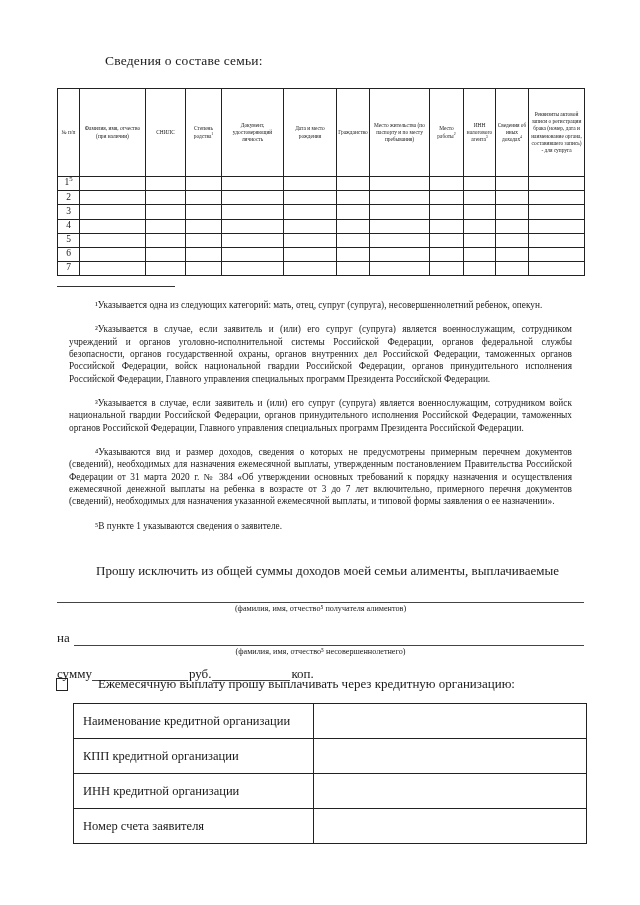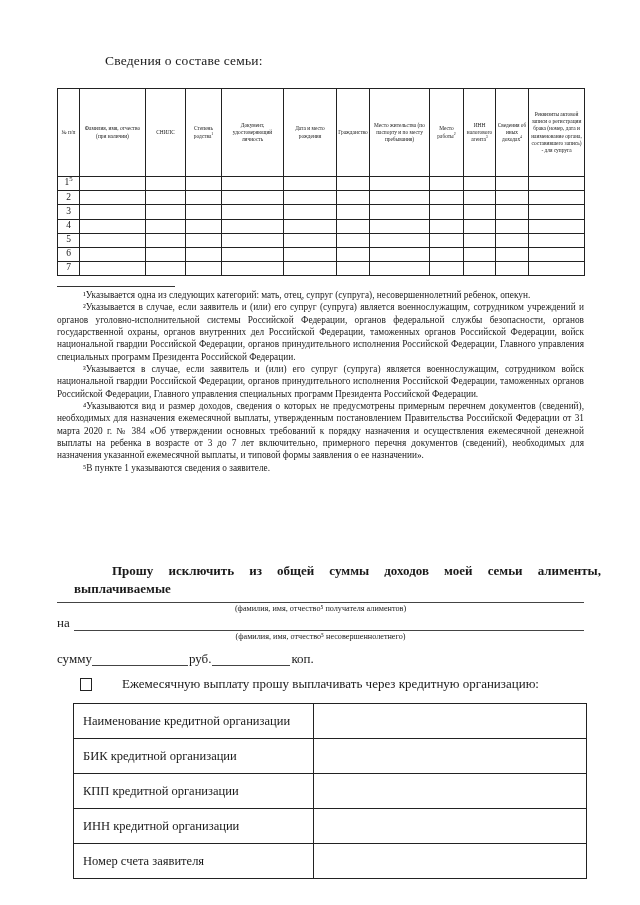--- a/index.html
+++ b/index.html
@@ -70,51 +70,50 @@
     width: 118px;
     height: 0;
     border-top: 1px solid #333;
     margin: 0 0 2px 0;
   }
   .fn {
     font-size: 9.3px;
     line-height: 12.35px;
     text-align: justify;
     text-indent: 26px;
-    margin: 0;
+    margin: 12px;
     hyphens: auto;
   }
 
   
   .alimony-para {
     position: absolute;
-    left: 74px;
+    left: 58px;
     top: 562px;
     width: 527px;
     font-size: 13px;
     line-height: 18px;
     text-align: justify;
     text-indent: 38px;
-    font-weight: bold;
   }
   .alimony-block { position: absolute; left: 57px; top: 588px; width: 527px; }
   .fill-line {
     border-bottom: 1px solid #444;
     height: 15px;
   }
   .caption {
     text-align: center;
     font-size: 8.2px;
     line-height: 11px;
     padding-top: 0px;
   }
   .row-na {
     display: flex;
     align-items: flex-start;
-    margin-top: 2px;
+    margin-top: 17px;
   }
   .row-na .lbl { font-size: 13px; line-height: 14px; padding-right: 4px; }
   .row-na .fill-line { flex: 1; }
   .row-summa {
     display: flex;
     align-items: flex-end;
     margin-top: 9px;
     font-size: 13px;
     line-height: 15px;
   }
@@ -122,21 +121,21 @@
     border-bottom: 1px solid #444;
     height: 14px;
   }
   .seg-rub { width: 96px; }
   .seg-kop { width: 78px; }
   .row-summa .unit { padding-left: 1px; padding-right: 1px; }
 
   
   .checkbox-line {
     position: absolute;
-    left: 80px;
+    left: 56px;
     top: 676px;
     width: 512px;
     display: flex;
     align-items: center;
   }
   .checkbox-box {
     width: 12px;
     height: 13px;
     border: 1px solid #222;
     flex: 0 0 auto;
@@ -345,24 +344,20 @@
     <colgroup>
         <col style="width:240px">
         <col style="width:273px">
       </colgroup>
     <tbody>
       <tr>
         <td>Наименование кредитной организации</td>
         <td class="val"></td>
       </tr>
       <tr>
-        <td>БИК кредитной организации</td>
-        <td class="val"></td>
-      </tr>
-      <tr>
         <td>КПП кредитной организации</td>
         <td class="val"></td>
       </tr>
       <tr>
         <td>ИНН кредитной организации</td>
         <td class="val"></td>
       </tr>
       <tr>
         <td>Номер счета заявителя</td>
         <td class="val"></td>

